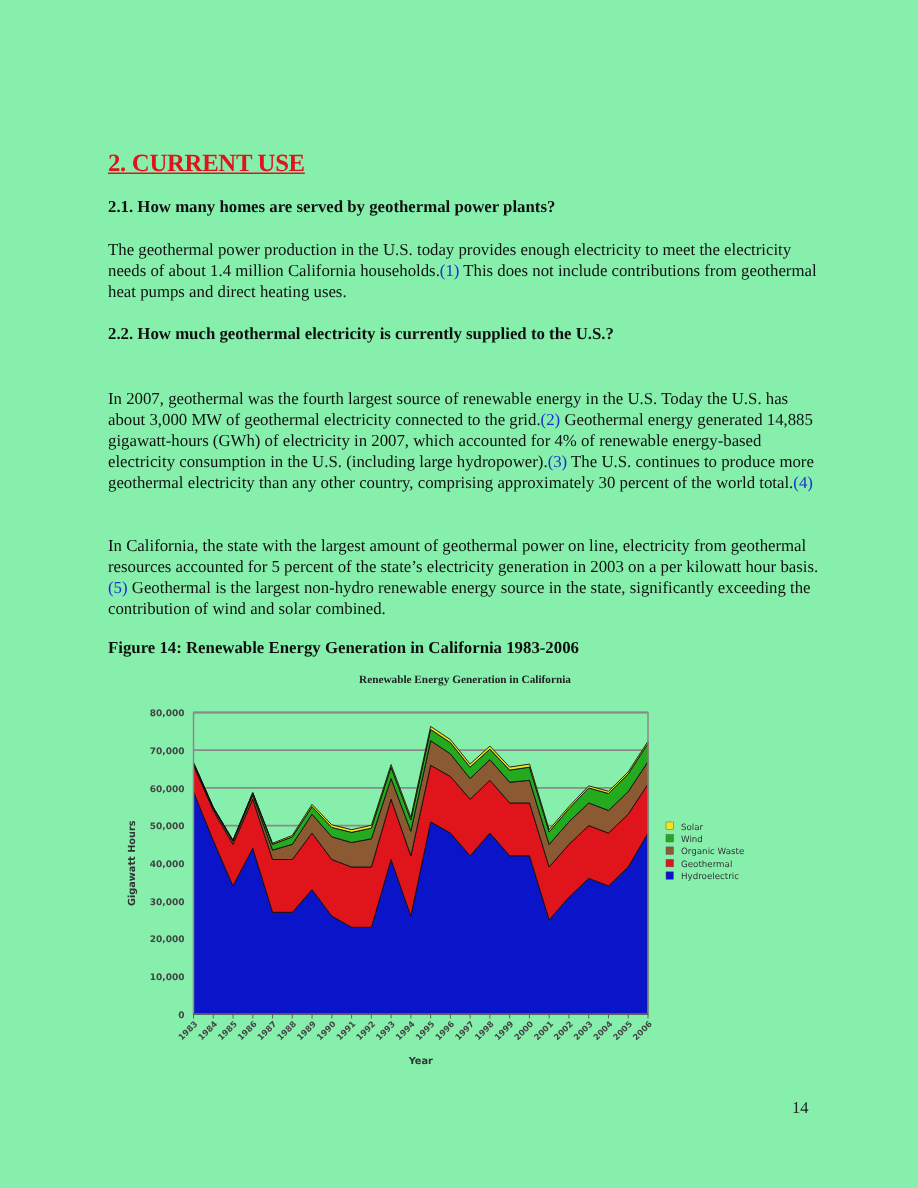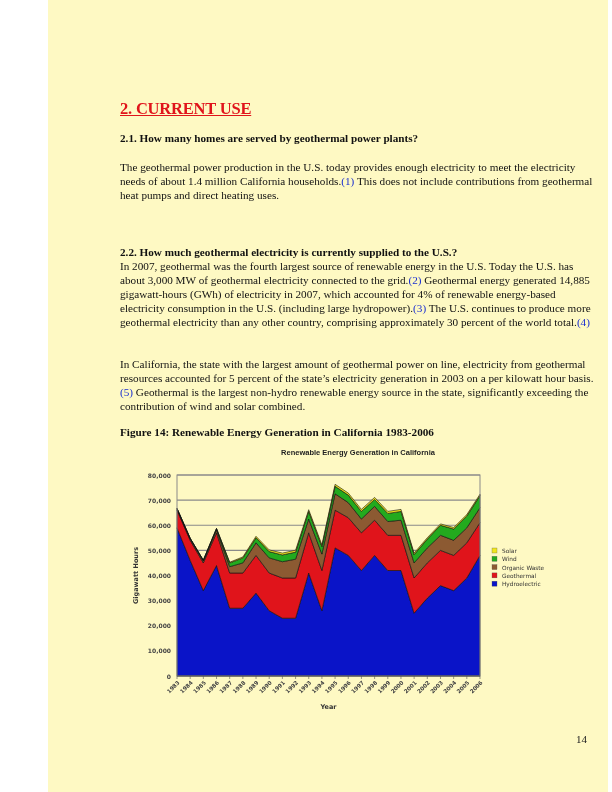--- a/index.html
+++ b/index.html
@@ -1,17 +1,17 @@
 <!DOCTYPE html>
 <html><head>
   <meta charset="utf-8">
   <style>
     html, body { margin: 0; padding: 0; background: #ffffff; }
     body { width: 612px; height: 792px; position: relative; overflow: hidden; }
-    .page { position: absolute; left: 0; top: 0; width: 560px; height: 792px; background: #fef9c3; margin-left: 48px; }
+    .page { position: absolute; left: 0; top: 0; width: 612px; height: 792px; background: #86efac; }
     .sec-title {
       position: absolute; left: 72px; top: 99px;
       font-family: "Liberation Serif", serif; font-weight: bold; font-size: 16.5px;
       color: #e0141b; text-decoration: underline; letter-spacing: -0.2px;
     }
     .q {
       position: absolute; left: 72px; font-family: "Liberation Serif", serif;
       font-weight: bold; font-size: 11.2px; color: #111;
     }
     .para {
@@ -20,39 +20,39 @@
       margin: 0;
     }
     .ref { color: #1a2fd1; }
     .fig-cap {
       position: absolute; left: 72px; top: 426px;
       font-family: Liberation Serif, serif; font-weight: bold; font-size: 11.2px; color: #111;
     }
     .chart-wrap { position: absolute; left: 80px; top: 440px; width: 460px; height: 272px; }
     .chart-title {
       position: absolute; left: 0; width: 460px; top: 8px; text-align: center;
-      font-family: Liberation Sans, sans-serif; font-weight: bold; font-size: 7.5px; color: #222;
+      font-family: Liberation Serif, serif; font-weight: bold; font-size: 7.5px; color: #222;
     }
     .page-num {
       position: absolute; left: 528px; top: 733px;
       font-family: Liberation Serif, serif; font-size: 11px; color: #222;
     }
     svg text { font-family: "DejaVu Sans", sans-serif; }
   </style>
 </head>
 <body>
 
 <div class="page">
 
   <div class="sec-title">2. CURRENT USE</div>
 
   <div class="q" style="top:132px">2.1. How many homes are served by geothermal power plants?</div>
   <p class="para" style="top:160px"><span>The geothermal power production in the U.S. today provides enough electricity to meet the electricity needs of about 1.4 million California households.</span><span class="ref">(1)</span><span>  This does not include contributions from geothermal heat pumps and direct heating uses.</span></p>
 
-  <div class="q" style="top:246px">2.2. How much geothermal electricity is currently supplied to the U.S.?</div>
+  <div class="q" style="top:217px">2.2. How much geothermal electricity is currently supplied to the U.S.?</div>
   <p class="para" style="top:259px"><span>In 2007, geothermal was the fourth largest source of renewable energy in the U.S. Today the U.S. has about 3,000 MW of geothermal electricity connected to the grid.</span><span class="ref">(2)</span><span>   Geothermal energy generated 14,885 gigawatt-hours (GWh) of electricity in 2007, which accounted for 4% of renewable energy-based electricity consumption in the U.S. (including large hydropower).</span><span class="ref">(3)</span><span> The U.S. continues to produce more geothermal electricity than any other country, comprising approximately 30 percent of the world total.</span><span class="ref">(4)</span></p>
   <p class="para" style="top:357px"><span>In California, the state with the largest amount of geothermal power on line, electricity from geothermal resources accounted for 5 percent of the state’s electricity generation in 2003 on a per kilowatt hour basis.</span><span class="ref">(5)</span><span> Geothermal is the largest non-hydro renewable energy source in the state, significantly exceeding the contribution of wind and solar combined.</span></p>
 
   <div class="fig-cap">Figure 14: Renewable Energy Generation in California 1983-2006</div>
 
   <div class="chart-wrap">
     <div class="chart-title">Renewable Energy Generation in California</div>
     <svg id="chart-svg" width="460" height="272" style="position:absolute;left:0;top:0">
         <text x="43" y="238.5" text-anchor="end" font-size="6" font-weight="bold" fill="#444">0</text>
         <line x1="49" x2="352" y1="210.875" y2="210.875" stroke="#8a8a8a" stroke-width="1.2"></line>

